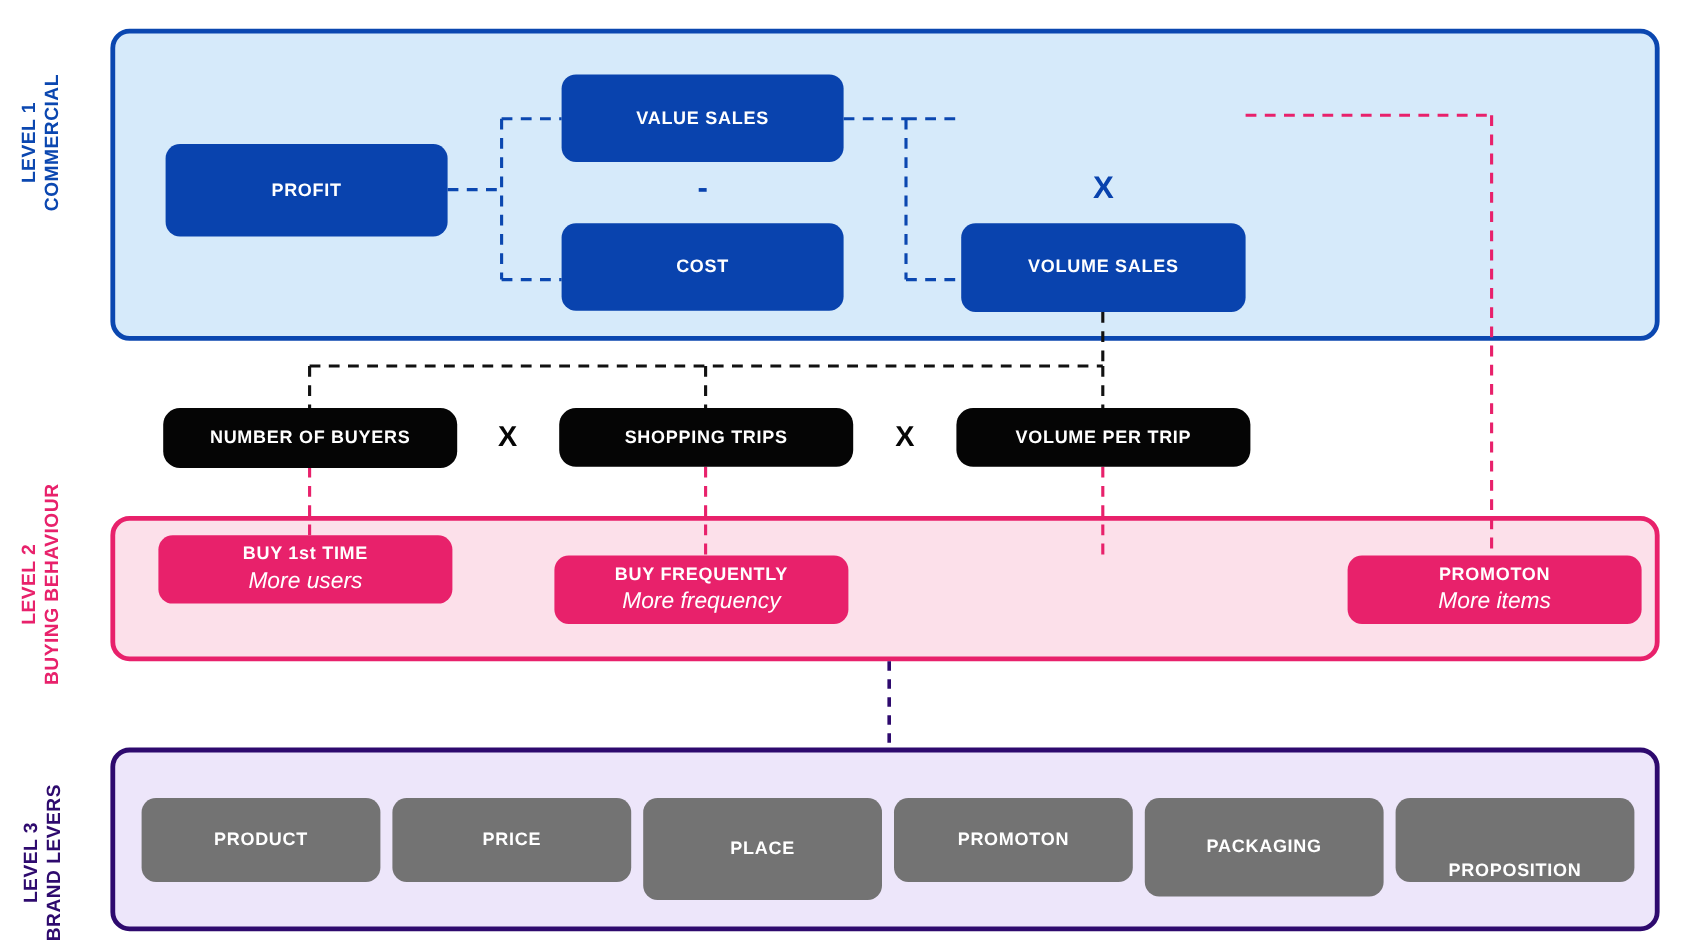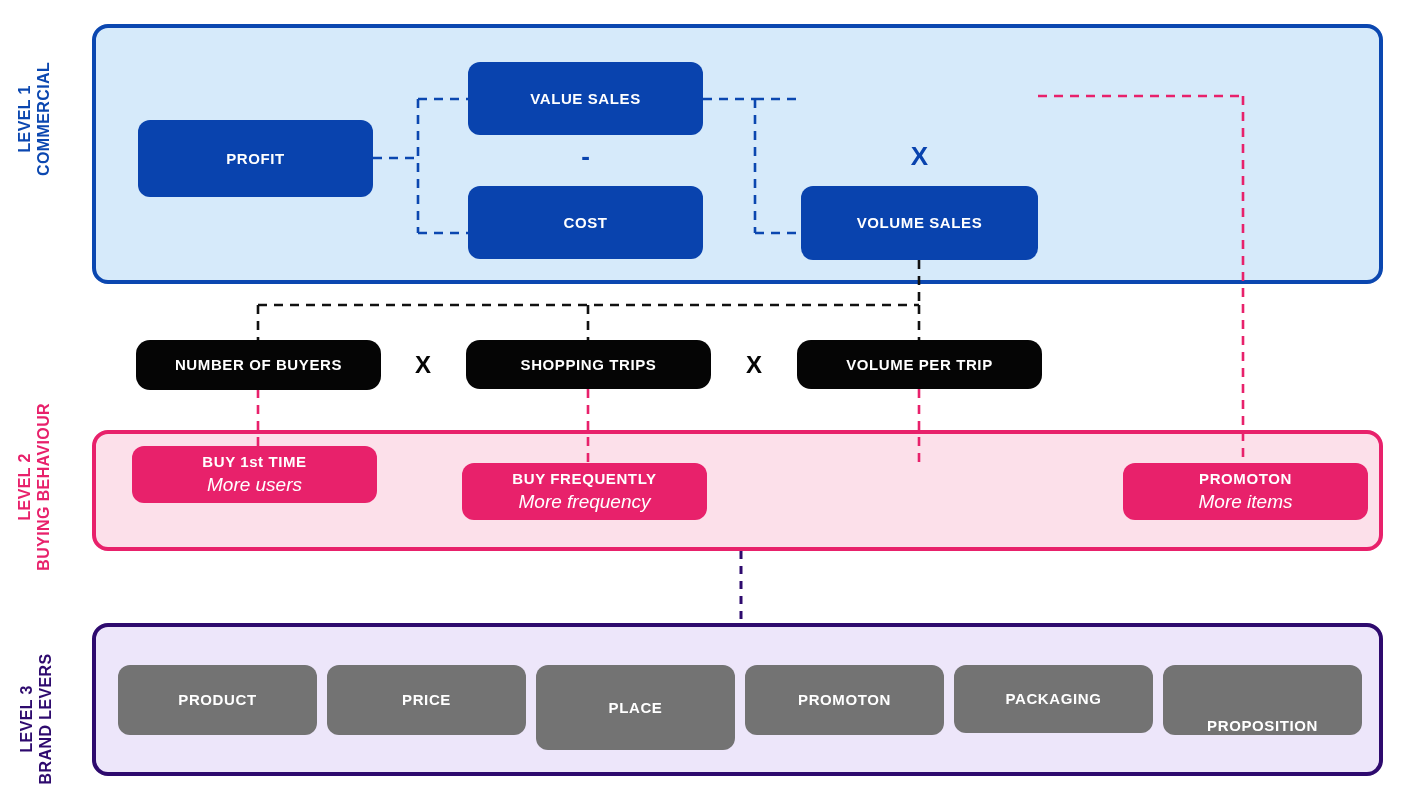--- a/index.html
+++ b/index.html
@@ -240,21 +240,21 @@
   </div>
 
   <div class="node node-purple" style="left:536px; top:665px; width:199px; height:85px;">
     <span class="title">PLACE</span>
   </div>
 
   <div class="node node-purple" style="left:745px; top:665px; width:199px; height:70px;">
     <span class="title">PROMOTON</span>
   </div>
 
-  <div class="node node-purple" style="left:954px; top:665px; width:199px; height:68px;justify-content:center;">
+  <div class="node node-purple" style="left:954px; top:665px; width:199px; height:82px;justify-content:center;">
     <span class="title">PACKAGING</span>
   </div>
 
   <div class="node node-purple" style="left:1163px; top:665px; width:199px; height:70px;justify-content:flex-end;">
     <span class="title">PROPOSITION</span>
   </div>
 
 </div>
 
 </body></html>

